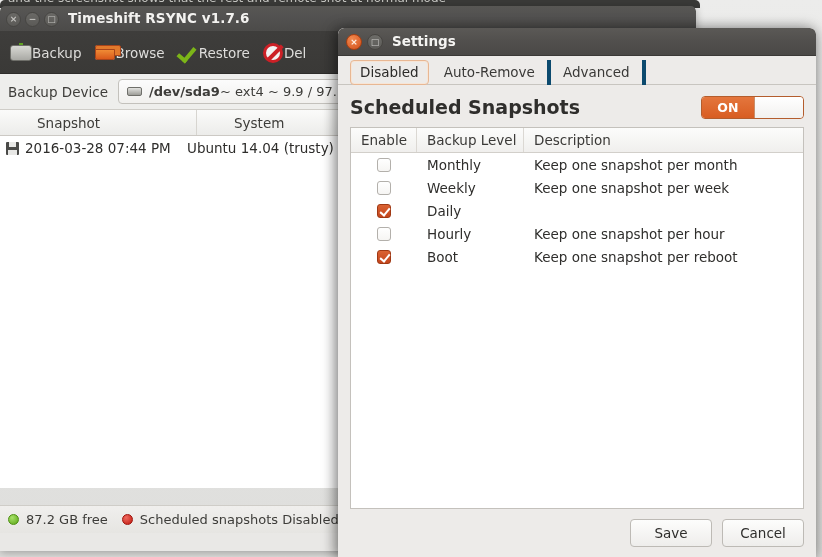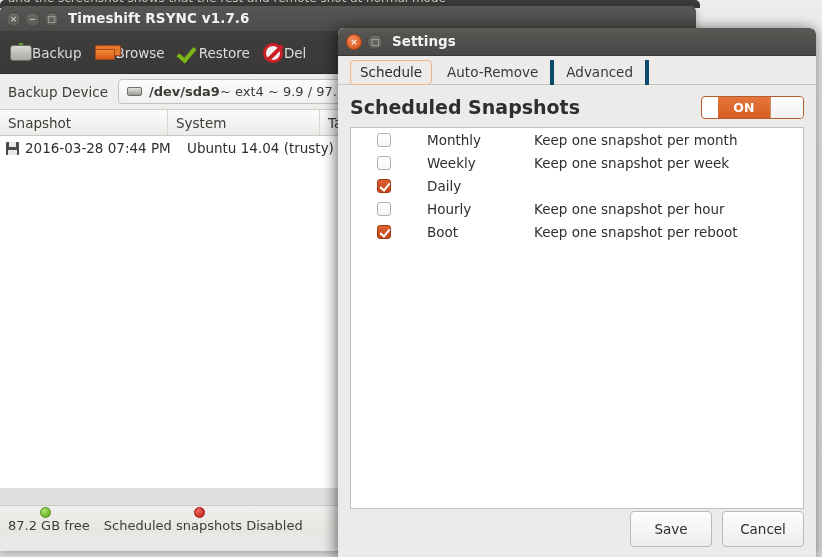--- a/index.html
+++ b/index.html
@@ -162,21 +162,21 @@
     background: linear-gradient(180deg,#fbfbfa 0%, #ececea 100%);
     border-bottom: 1px solid #ccc9c4;
     display: flex; align-items: center;
     font-size: 13.5px; color: #3d3c39;
     overflow: hidden;
   }
   #list-header .col {
     padding-left: 8px; height: 100%;
     display: flex; align-items: center;
     border-right: 1px solid #d7d5d0;
-    white-space: nowrap; overflow: hidden;
+    white-space: nowrap; overflow: hidden; margin-left: 29px;
   }
   .col-snapshot { width: 168px; }
   .col-system   { width: 152px; }
   .col-tags     { width: 120px; }
 
   #list-body {
     background: #ffffff;
     height: 352px;
     overflow: hidden;
   }
@@ -207,21 +207,21 @@
     background: linear-gradient(180deg,#f0efed 0%, #e6e5e2 100%);
     border-top: 1px solid #cfcdc8;
     display: flex; align-items: center;
     padding-left: 8px;
     font-size: 13px; color: #3d3c39;
     white-space: nowrap; overflow: hidden;
   }
   .dot { width: 11px; height: 11px; border-radius: 50%; flex: 0 0 11px; margin-right: 7px; }
   .dot.green { background: radial-gradient(circle at 35% 30%, #a8e26a, #5aa515); border:1px solid #4d8f12;}
   .dot.red { background: radial-gradient(circle at 35% 30%, #ef6a60, #c0170d); border:1px solid #9d120a;}
-  .status-seg { display: flex; align-items: center; margin-right: 14px; flex-direction: column; }
+  .status-seg { display: flex; align-items: center; margin-right: 14px; }
 
   #main-bottom-pad {
     position: absolute; left: 0; bottom: 0; width: 696px; height: 18px;
     background: #e9e8e6;
   }
 
   
   #settings-dialog {
     position: absolute; left: 338px; top: 28px;
     width: 478px; height: 529px;
@@ -293,21 +293,20 @@
     border: 1px solid #b45d2d; border-radius: 4px;
     display: flex; overflow: hidden;
     background: #fff;
   }
   #onoff .on {
     flex: 0 0 52px;
     background: linear-gradient(180deg, #e4763d 0%, #d85d22 100%);
     color: #fff; font-weight: bold; font-size: 12.5px;
     display: flex; align-items: center; justify-content: center;
     letter-spacing: 0.3px;
-    margin-left: 16px;
   }
   #onoff .knob {
     flex: 1;
     background: linear-gradient(180deg, #ffffff 0%, #f2f1ef 100%);
     border-left: 1px solid #c98f6c;
     border-radius: 0 3px 3px 0;
   }
 
   #table-panel {
     background: #ffffff;
@@ -358,21 +357,21 @@
     width: 4px; height: 8px;
     border-right: 2px solid #ffffff; border-bottom: 2px solid #ffffff;
     transform: rotate(40deg);
   }
 
   #dialog-buttons {
     position: absolute; right: 12px; bottom: 10px;
     display: flex; gap: 10px;
   }
   .dlgbtn {
-    width: 82px; height: 36px;
+    width: 82px; height: 28px;
     background: linear-gradient(180deg, #fdfdfc 0%, #eeedeb 100%);
     border: 1px solid #bdbab5; border-radius: 4px;
     font-size: 13.5px; color: #2f2e2c;
     display: flex; align-items: center; justify-content: center;
   }
 </style>
 </head>
 <body>
 
 <div id="root">
@@ -465,36 +464,41 @@
 
   <div id="settings-dialog">
 
     <div id="settings-titlebar">
       <div class="dbtn close"><span>×</span></div>
       <div class="dbtn max"><span>□</span></div>
       <div id="settings-title">Settings</div>
     </div>
 
     <div id="tabbar">
-      <div class="tab active">Schedule</div>
+      <div class="tab active">Disabled</div>
       <div class="tab">Auto-Remove</div>
       <div class="tab">Advanced</div>
     </div>
 
     <div id="panel">
 
       <div id="sched-head">
         <span id="sched-title">Scheduled Snapshots</span>
         <div id="onoff">
           <span class="on">ON</span>
           <span class="knob"></span>
         </div>
       </div>
 
       <div id="table-panel">
+        <div id="thead">
+          <div class="th w-enable">Enable</div>
+          <div class="th w-level">Backup Level</div>
+          <div class="th w-desc">Description</div>
+        </div>
 
         <div class="trow">
           <span class="c-enable">
               <span class="cbox"></span>
             </span>
           <span class="c-level">Monthly</span>
           <span class="c-desc">Keep one snapshot per month</span>
         </div>
         <div class="trow">
           <span class="c-enable">

